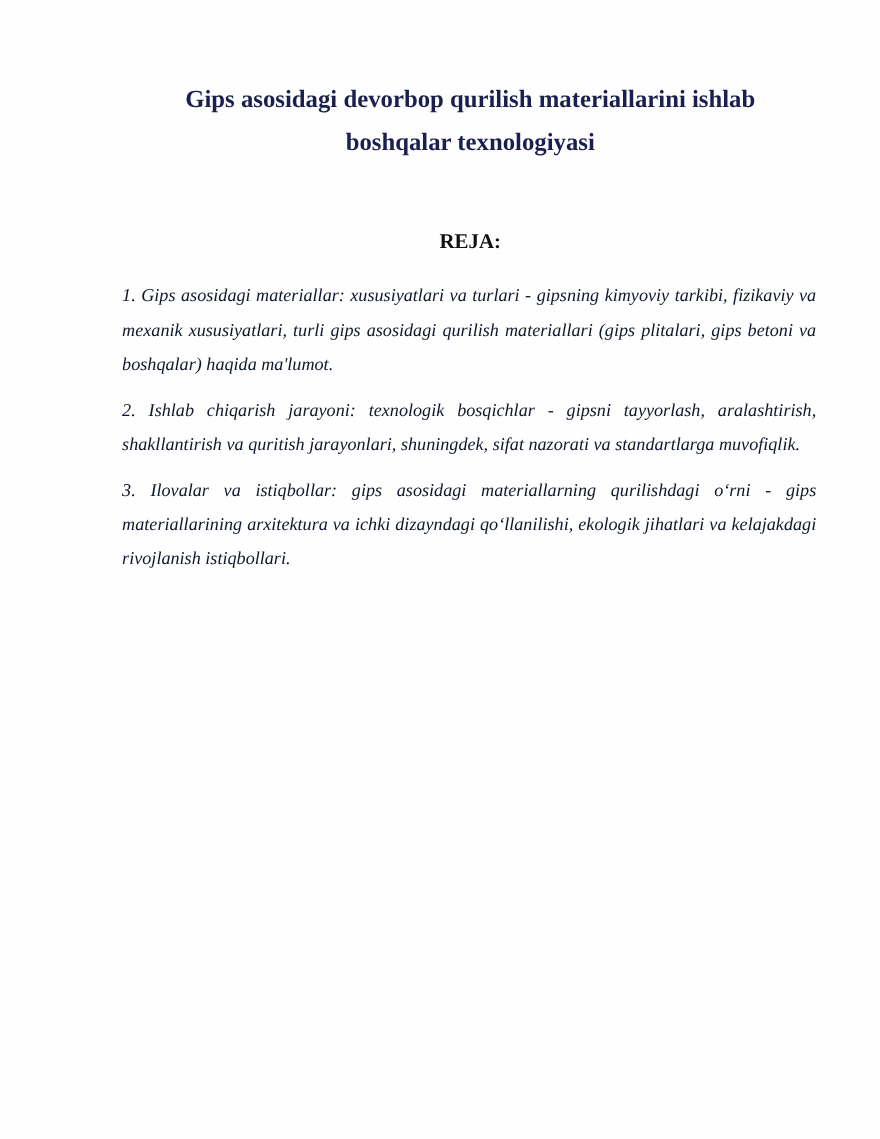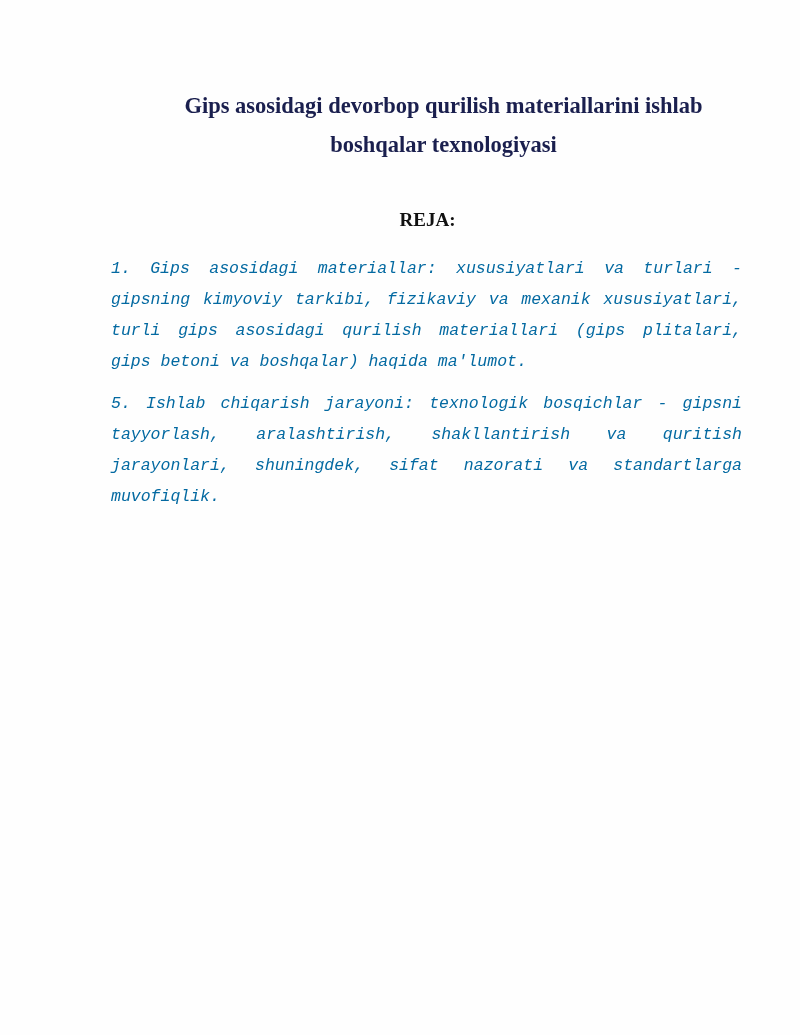--- a/index.html
+++ b/index.html
@@ -49,37 +49,38 @@
     .plan-list {
       position: absolute;
       left: 111px;
       width: 631px;
       top: 253px;
       margin: 0;
       padding: 0;
       list-style: none;
     }
     .plan-item {
-      font-family: Liberation Mono, monospace;
+      font-family: Liberation Serif, serif;
       font-style: italic;
       font-size: 16.5px;
       line-height: 31px;
-      color: #0369a1;
+      color: #0f172a;
       text-align: justify;
       margin: 0 0 11px 0;
     }
   </style>
 </head>
 <body>
 
 <div class="page">
-  <h1 class="title" style="margin:16px;">
+  <h1 class="title" style="margin:0;">
     <span>Gips asosidagi devorbop qurilish materiallarini ishlab</span><br>
     <span>boshqalar texnologiyasi</span>
   </h1>
 
   <h2 class="plan-heading" style="margin:0;">REJA:</h2>
 
   <ol class="plan-list">
     <li class="plan-item">1. Gips asosidagi materiallar: xususiyatlari va turlari - gipsning kimyoviy tarkibi, fizikaviy va mexanik xususiyatlari, turli gips asosidagi qurilish materiallari (gips plitalari, gips betoni va boshqalar) haqida ma'lumot.</li>
-    <li class="plan-item">5. Ishlab chiqarish jarayoni: texnologik bosqichlar - gipsni tayyorlash, aralashtirish, shakllantirish va quritish jarayonlari, shuningdek, sifat nazorati va standartlarga muvofiqlik.</li>
+    <li class="plan-item">2. Ishlab chiqarish jarayoni: texnologik bosqichlar - gipsni tayyorlash, aralashtirish, shakllantirish va quritish jarayonlari, shuningdek, sifat nazorati va standartlarga muvofiqlik.</li>
+    <li class="plan-item">3. Ilovalar va istiqbollar: gips asosidagi materiallarning qurilishdagi o‘rni - gips materiallarining arxitektura va ichki dizayndagi qo‘llanilishi, ekologik jihatlari va kelajakdagi rivojlanish istiqbollari.</li>
   </ol>
 </div>
 
 </body></html>

